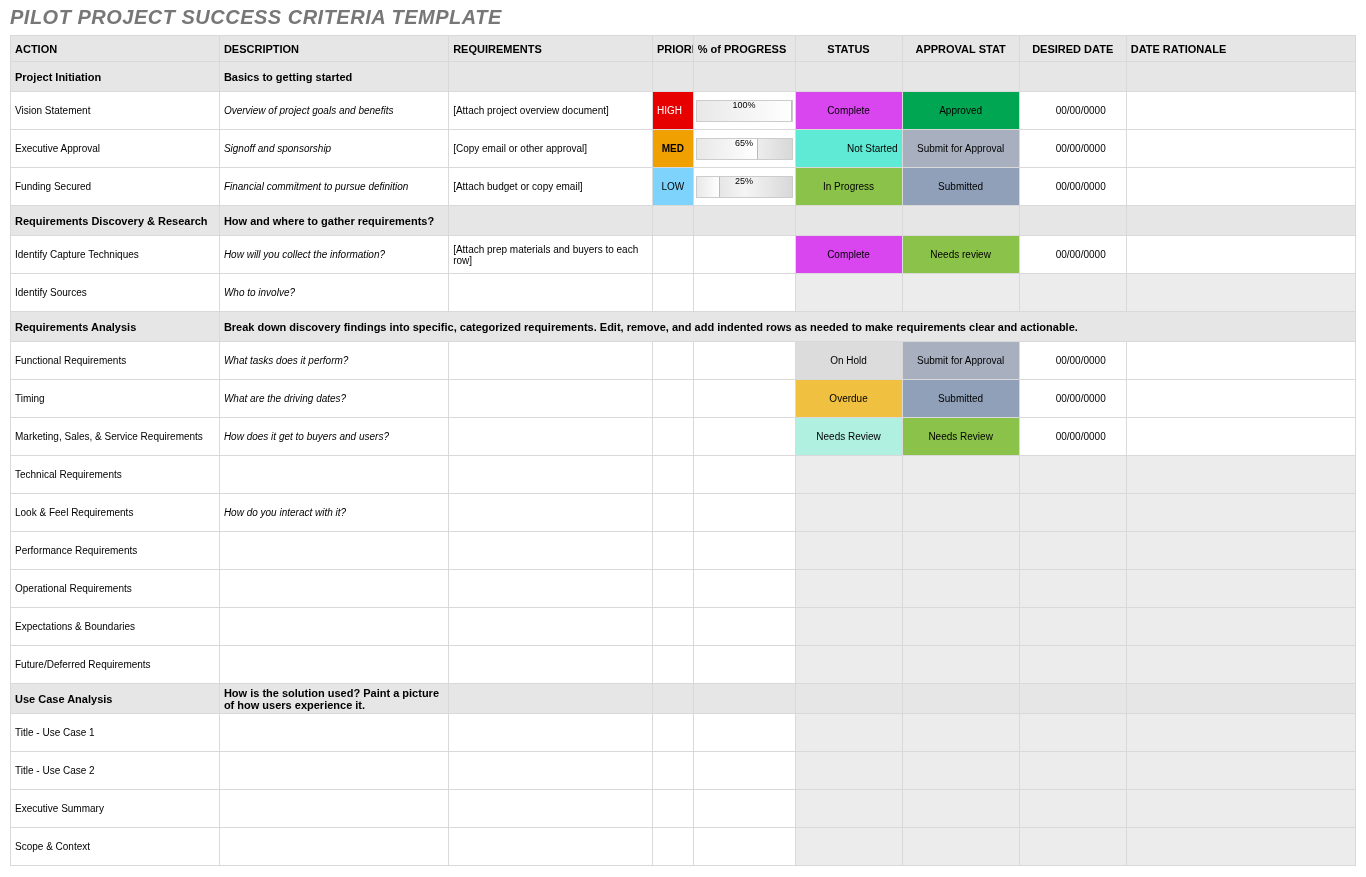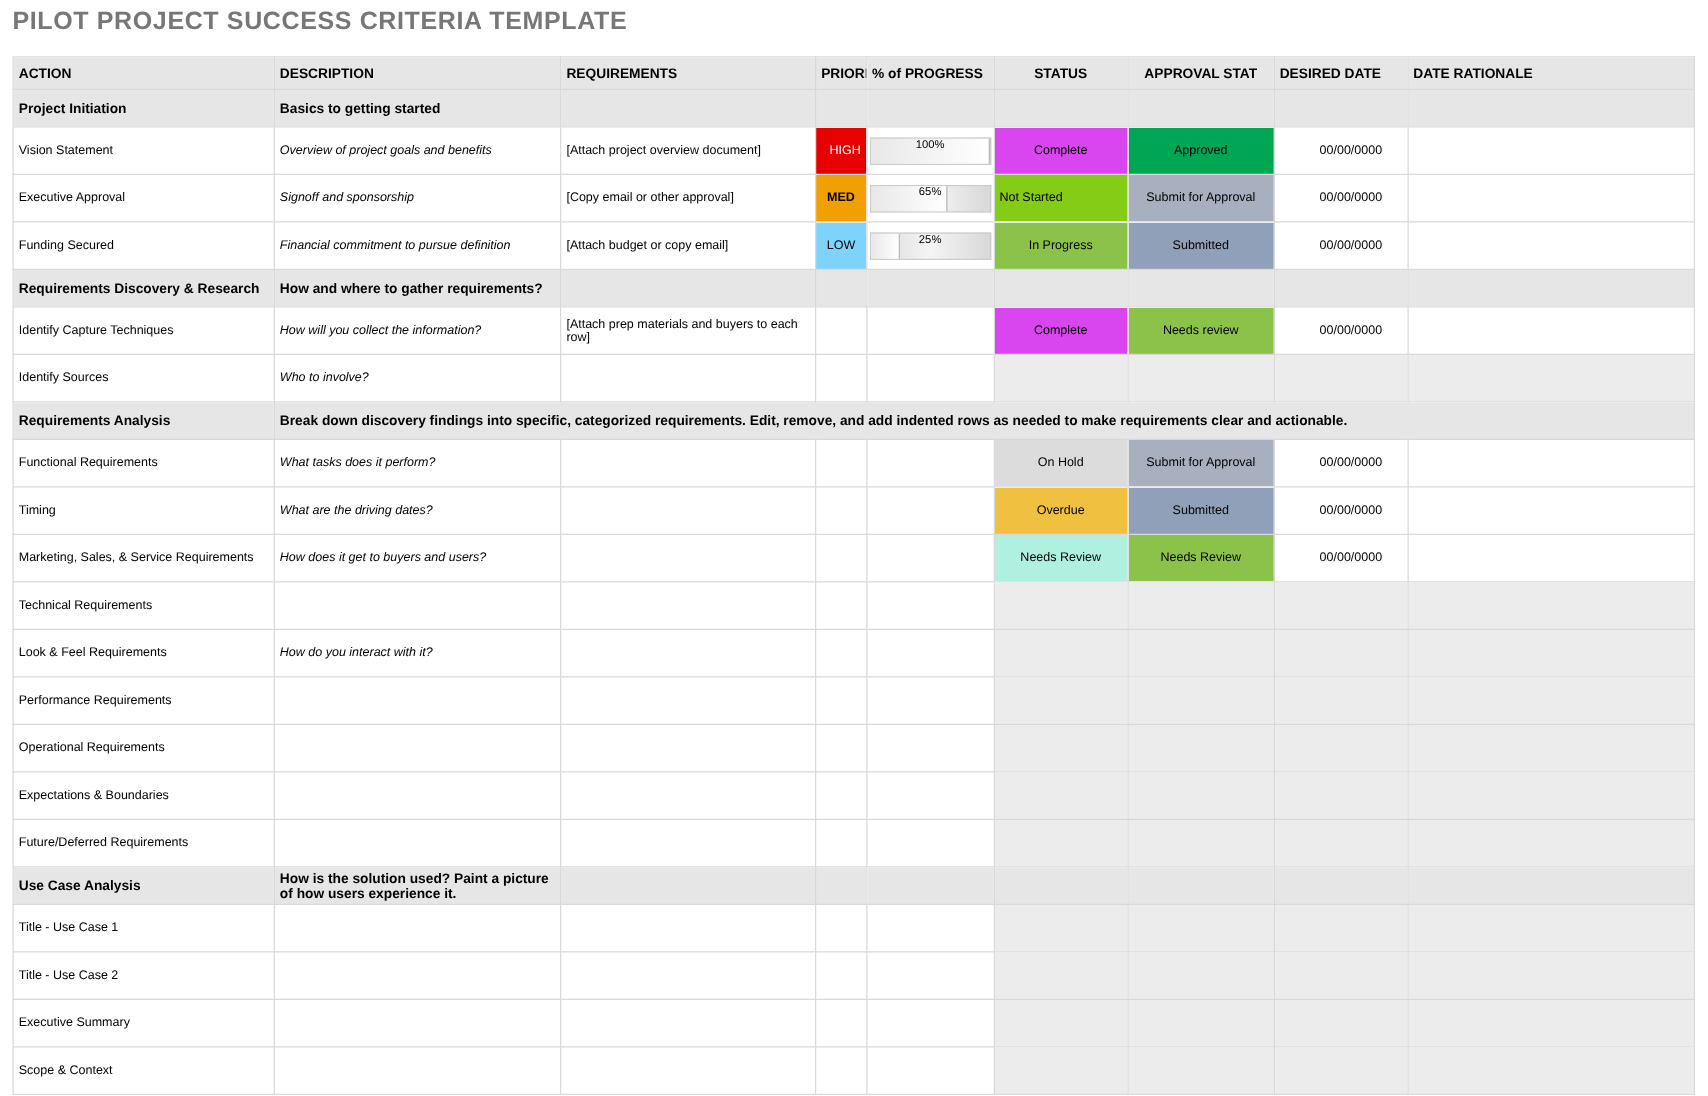--- a/index.html
+++ b/index.html
@@ -9,22 +9,23 @@
     background: #fff;
     color: #000;
     width: 1366px;
   }
   .container { padding: 6px 10px 10px 10px; }
   .title {
     font-size: 20px;
     font-weight: bold;
     color: #777;
     letter-spacing: 0.5px;
-    margin-bottom: 16px;
+    margin-bottom: 6px;
     font-family: Arial, Helvetica, sans-serif;
+    font-style: italic;
   }
   table {
     border-collapse: collapse;
     width: 100%;
     table-layout: fixed;
   }
   th, td {
     border: 1px solid #d9d9d9;
     padding: 0 4px;
     text-align: left;
@@ -64,26 +65,26 @@
   }
   .prog-label {
     position: absolute;
     top: -1px;
     width: 100%;
     text-align: center;
     font-size: 9px;
     line-height: 11px;
   }
   
-  .pri-HIGH { background: #e60000; color: #fff; text-align:right;margin-top:36px; }
+  .pri-HIGH { background: #e60000; color: #fff; text-align:left;margin-top:36px; }
   .pri-MED  { background: #f0a000; color: #000; text-align:center;font-weight:bold; }
   .pri-LOW  { background: #7dd3fc; color: #000; text-align:center; }
   
   .st-Complete    { background: #d946ef; color:#000; text-align:center;}
-  .st-NotStarted  { background: #84cc16; color:#000; text-align:left;}
+  .st-NotStarted  { background: #5eead4; color:#000; text-align:right;}
   .st-InProgress  { background: #8bc34a; color:#000; text-align:center;}
   .st-OnHold      { background: #dcdcdc; color:#000; text-align:center;}
   .st-Overdue     { background: #f0c040; color:#000; text-align:center;}
   .st-NeedsReview { background: #b0f0e0; color:#000; text-align:center;}
   
   .ap-Approved          { background: #00a651; color:#000; text-align:center;}
   .ap-SubmitforApproval { background: #a8b0c0; color:#000; text-align:center;}
   .ap-Submitted         { background: #90a0b8; color:#000; text-align:center;}
   .ap-Needsreview       { background: #8bc34a; color:#000; text-align:center;}
   .ap-NeedsReview       { background: #8bc34a; color:#000; text-align:center;}
@@ -106,21 +107,21 @@
     </colgroup>
     <thead>
       <tr>
         <th>ACTION</th>
         <th>DESCRIPTION</th>
         <th>REQUIREMENTS</th>
         <th>PRIORITY</th>
         <th>% of PROGRESS</th>
         <th style="text-align:center">STATUS</th>
         <th style="text-align:center">APPROVAL STAT</th>
-        <th style="">DESIRED DATE</th>
+        <th style="text-align:center">DESIRED DATE</th>
         <th>DATE RATIONALE</th>
       </tr>
     </thead>
     <tbody id="tbody">
         <tr class="section">
           <td>Project Initiation</td>
           <td>Basics to getting started</td>
           <td></td>
           <td></td>
           <td></td>

